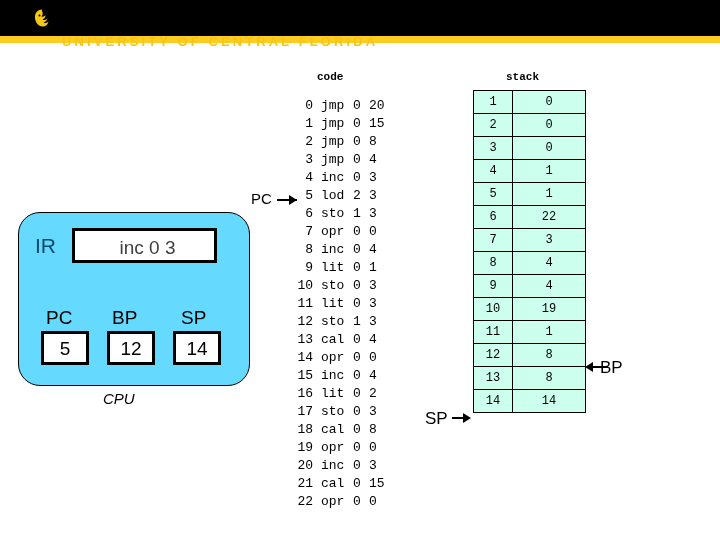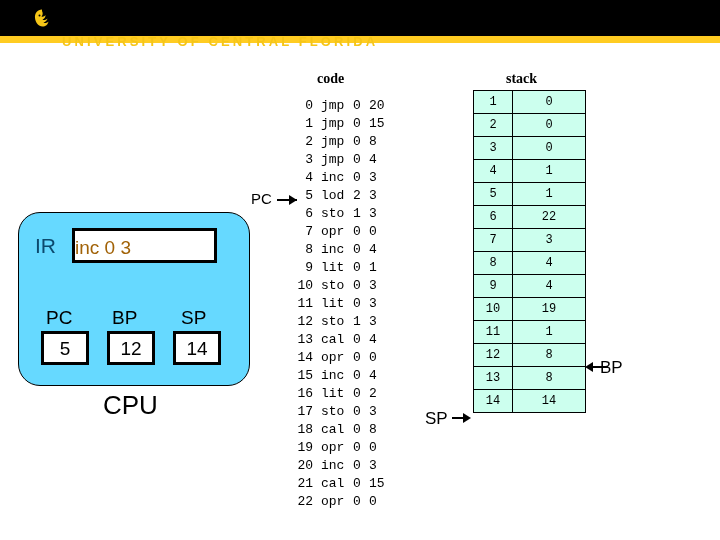--- a/index.html
+++ b/index.html
@@ -44,22 +44,22 @@
     font-size: 13px;
     font-weight: bold;
     letter-spacing: 3.1px;
     white-space: nowrap;
     margin-top: 24px;
   }
 
   
   .section-title {
     position: absolute;
-    font-family: Liberation Serif, serif;
-    font-size: 14px;
+    font-family: Liberation Mono, monospace;
+    font-size: 11px;
     font-weight: bold;
     color: #000000;
   }
   #code-title { left: 317px; top: 71px; }
   #stack-title { left: 506px; top: 71px; }
 
   
   #code-listing {
     position: absolute;
     left: 291px;
@@ -172,23 +172,24 @@
     background: #ffffff;
     border: 3px solid #000000;
     box-sizing: border-box;
   }
   #ir-value {
     position: absolute;
     left: 0; top: 0;
     width: 145px;
     height: 35px;
     line-height: 33px;
+    text-align: center;
     font-family: "Liberation Sans", sans-serif;
     font-size: 19px;
-    color: #a16207;
+    color: #404040;
   }
 
   .reg-label {
     position: absolute;
     font-family: "Liberation Sans", sans-serif;
     font-size: 19px;
     color: #000000;
   }
   .reg-box {
     position: absolute;
@@ -212,22 +213,23 @@
   #sp-label { left: 181px; top: 307px; }
   #pc-reg { left: 41px; top: 331px; }
   #bp-reg { left: 107px; top: 331px; }
   #sp-reg { left: 173px; top: 331px; }
 
   #cpu-caption {
     position: absolute;
     left: 103px;
     top: 390px;
     font-family: "Liberation Sans", sans-serif;
-    font-size: 26px;
-    color: #000000;
+    font-size: 15px;
+    color: #000000;
+    font-style: italic;
   }
 
   
   #sp-ann-label {
     position: absolute;
     left: 425px;
     top: 409px;
     font-family: "Liberation Sans", sans-serif;
     font-size: 17px;
     color: #000000;

